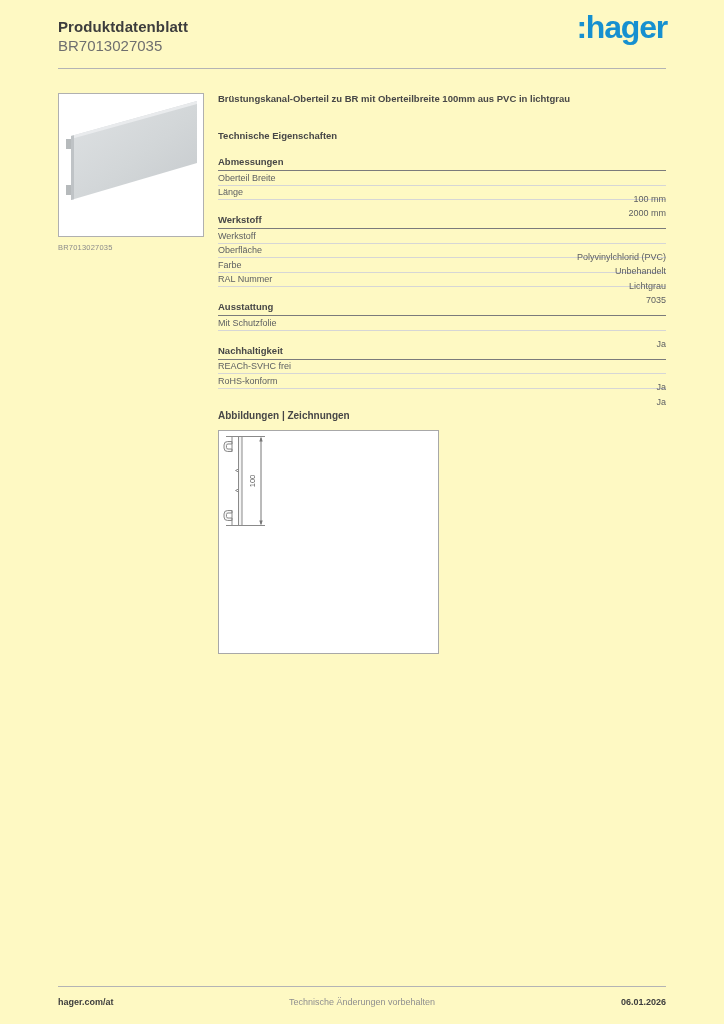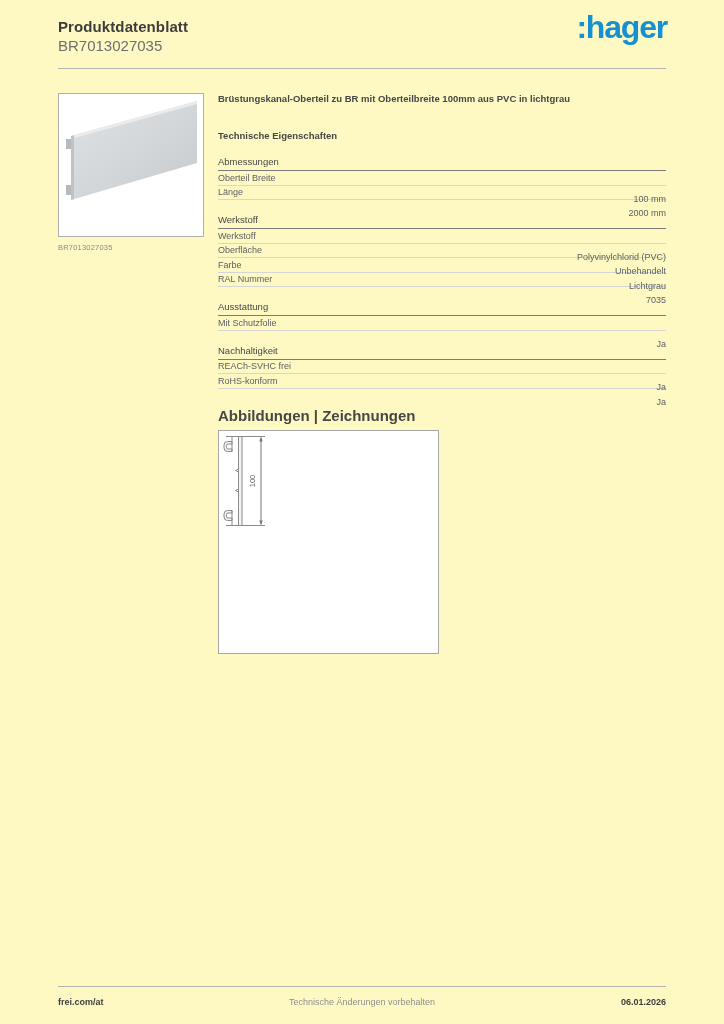--- a/index.html
+++ b/index.html
@@ -31,32 +31,32 @@
     position:absolute; left:58px; top:243px;
     font-size:7.5px; color:#8b8b8b; letter-spacing:0.2px;
   }
 
   
   .content-col { position:absolute; left:218px; top:93px; width:448px; }
   .product-title { font-size:9.5px; font-weight:bold; color:#474747; line-height:12px; }
   .te-heading { margin-top:25px; font-size:9.5px; font-weight:bold; color:#474747; line-height:12px; }
   .section { margin-top:14px; }
   .section-heading {
-    font-size:9.5px; font-weight:normal; color:#474747;
+    font-size:9.5px; font-weight:bold; color:#474747;
     padding-bottom:3px; border-bottom:1px solid #7b7b7b; line-height:11px;
   }
   .spec-row {
     display:flex; justify-content:space-between; align-items:center;
     height:14.5px; border-bottom:1px solid #d6d6d6;
     font-size:9px; color:#5e6063;
   }
   .spec-label { white-space:nowrap; }
   .spec-value { white-space:nowrap; text-align:right;margin-top:42px; }
 
-  .drawings-heading { margin-top:21px; font-size:15px; font-weight:bold; color:#474747; line-height:12px; }
+  .drawings-heading { margin-top:21px; font-size:10px; font-weight:bold; color:#474747; line-height:12px; }
   .drawing-box {
     margin-top:8px; width:221px; height:224px;
     border:1px solid #a8a8a8; background:#ffffff;
   }
 
   
   .doc-footer {
     position:absolute; left:58px; right:58px; top:997px;
     display:flex; justify-content:space-between; align-items:baseline;
     font-size:9px;
@@ -185,17 +185,17 @@
         <polygon points="42,94.5 40.3,89.5 43.7,89.5" fill="#777777"></polygon>
         <text x="36" y="50" font-size="7.5" fill="#555555" text-anchor="middle" transform="rotate(-90 36 50)" font-family="Liberation Sans, DejaVu Sans, sans-serif">100</text>
       </svg>
     </div>
 
   </div>
 
   <div class="rule rule-bottom"></div>
   <div class="doc-footer">
     <span class="footer-center">Technische Änderungen vorbehalten</span>
-    <a class="footer-left" href="#">frei.com/at</a>
+    <a class="footer-left" href="#">hager.com/at</a>
     <span class="footer-right">06.01.2026</span>
   </div>
 
 </div>
 
 </body></html>

